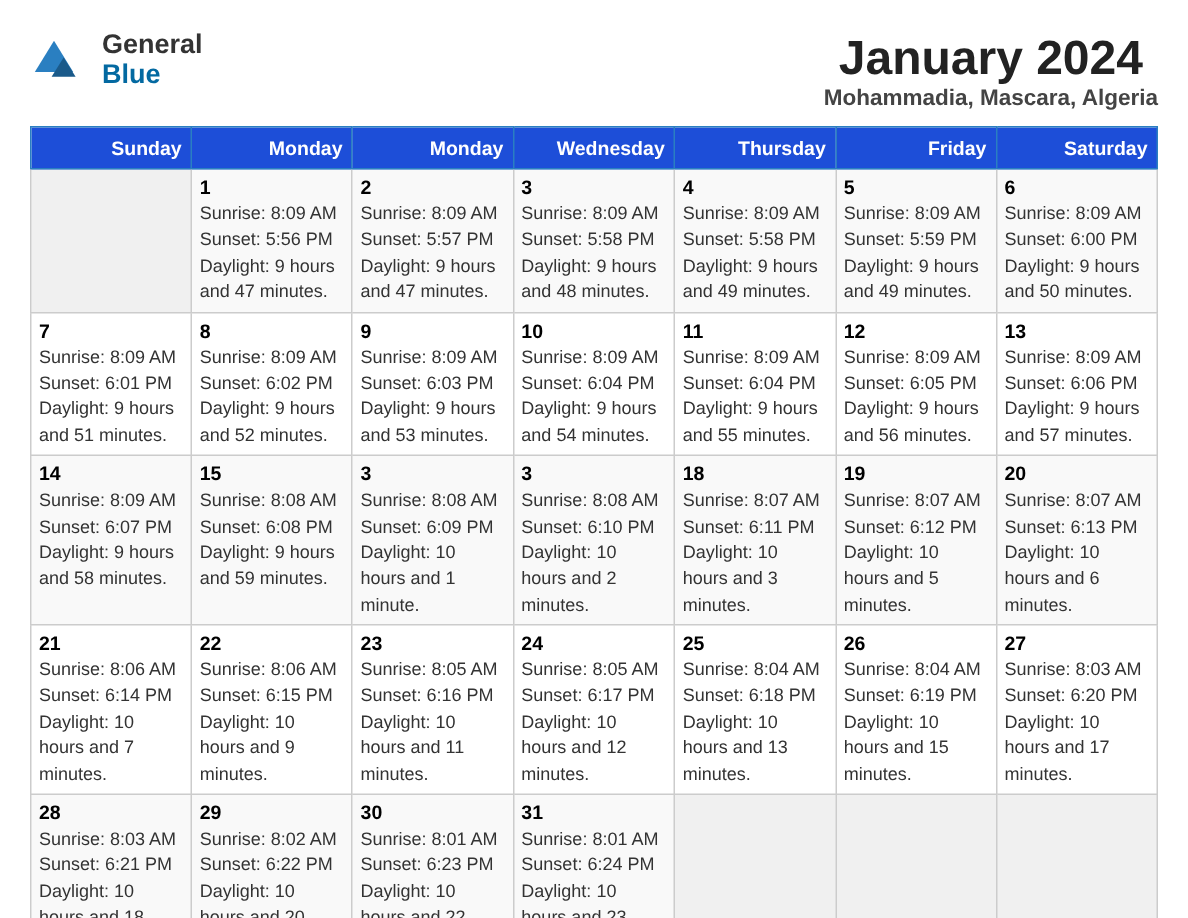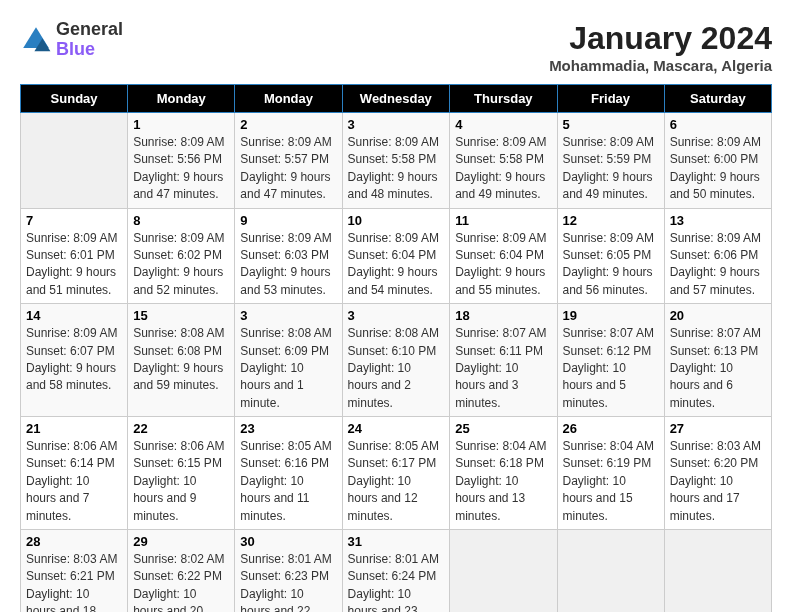--- a/index.html
+++ b/index.html
@@ -12,55 +12,55 @@
     }
     .header {
       display: flex;
       justify-content: space-between;
       align-items: flex-start;
       margin-bottom: 10px;
     }
     .logo {
       display: flex;
       align-items: center;
-      gap: 4px;
+      gap: 16px;
     }
     .logo-text {
       font-size: 18px;
       font-weight: bold;
       line-height: 1.1;
     }
     .logo-text .general { color: #333; }
-    .logo-text .blue { color: #8b5cf6; }
+    .logo-text .blue { color: #0369a1; }
     .logo-icon {
       width: 32px;
       height: 32px;
     }
     .title-block {
-      text-align: right;
+      text-align: center;
     }
     .title-block h1 {
       font-size: 32px;
       font-weight: bold;
       color: #222;
     }
     .title-block h2 {
       font-size: 15px;
       font-weight: bold;
       color: #444;
     }
     .calendar {
       width: 100%;
       border-collapse: collapse;
       font-size: 11px;
     }
     .calendar thead tr th {
-      background-color: #000000;
+      background-color: #1d4ed8;
       color: #fff;
-      text-align: center;
+      text-align: right;
       padding: 6px 6px;
       font-size: 13px;
       font-weight: bold;
       border: 1px solid #2a7fc1;
     }
     .calendar tbody tr td {
       border: 1px solid #ccc;
       vertical-align: top;
       padding: 4px 5px;
       width: 108px;

